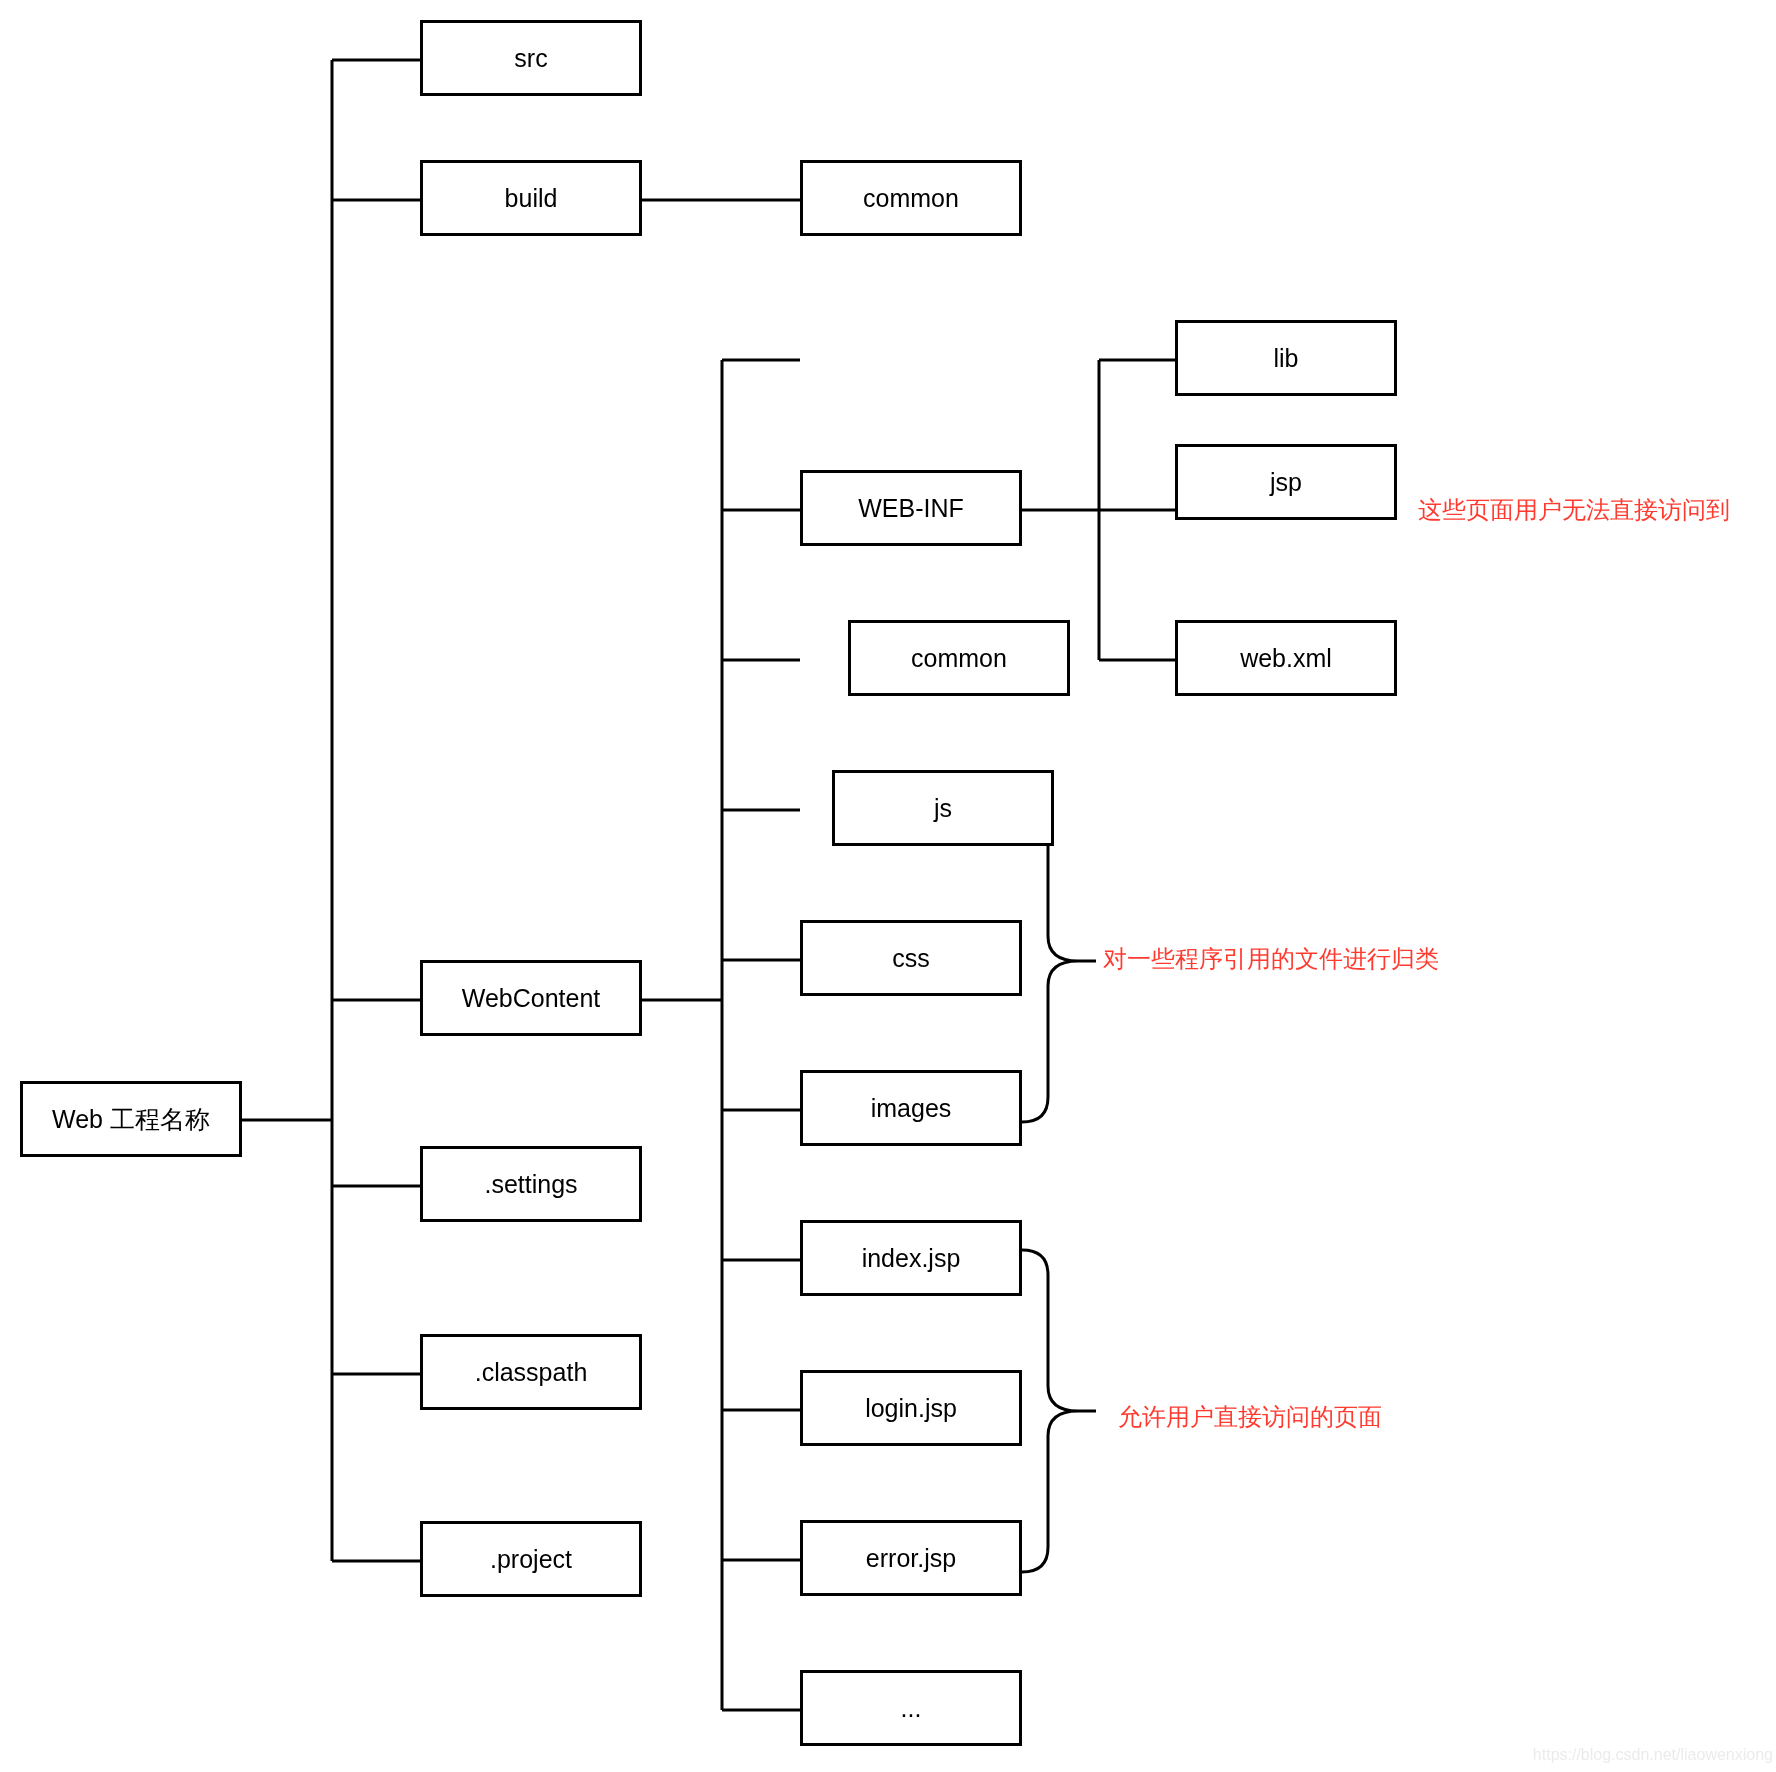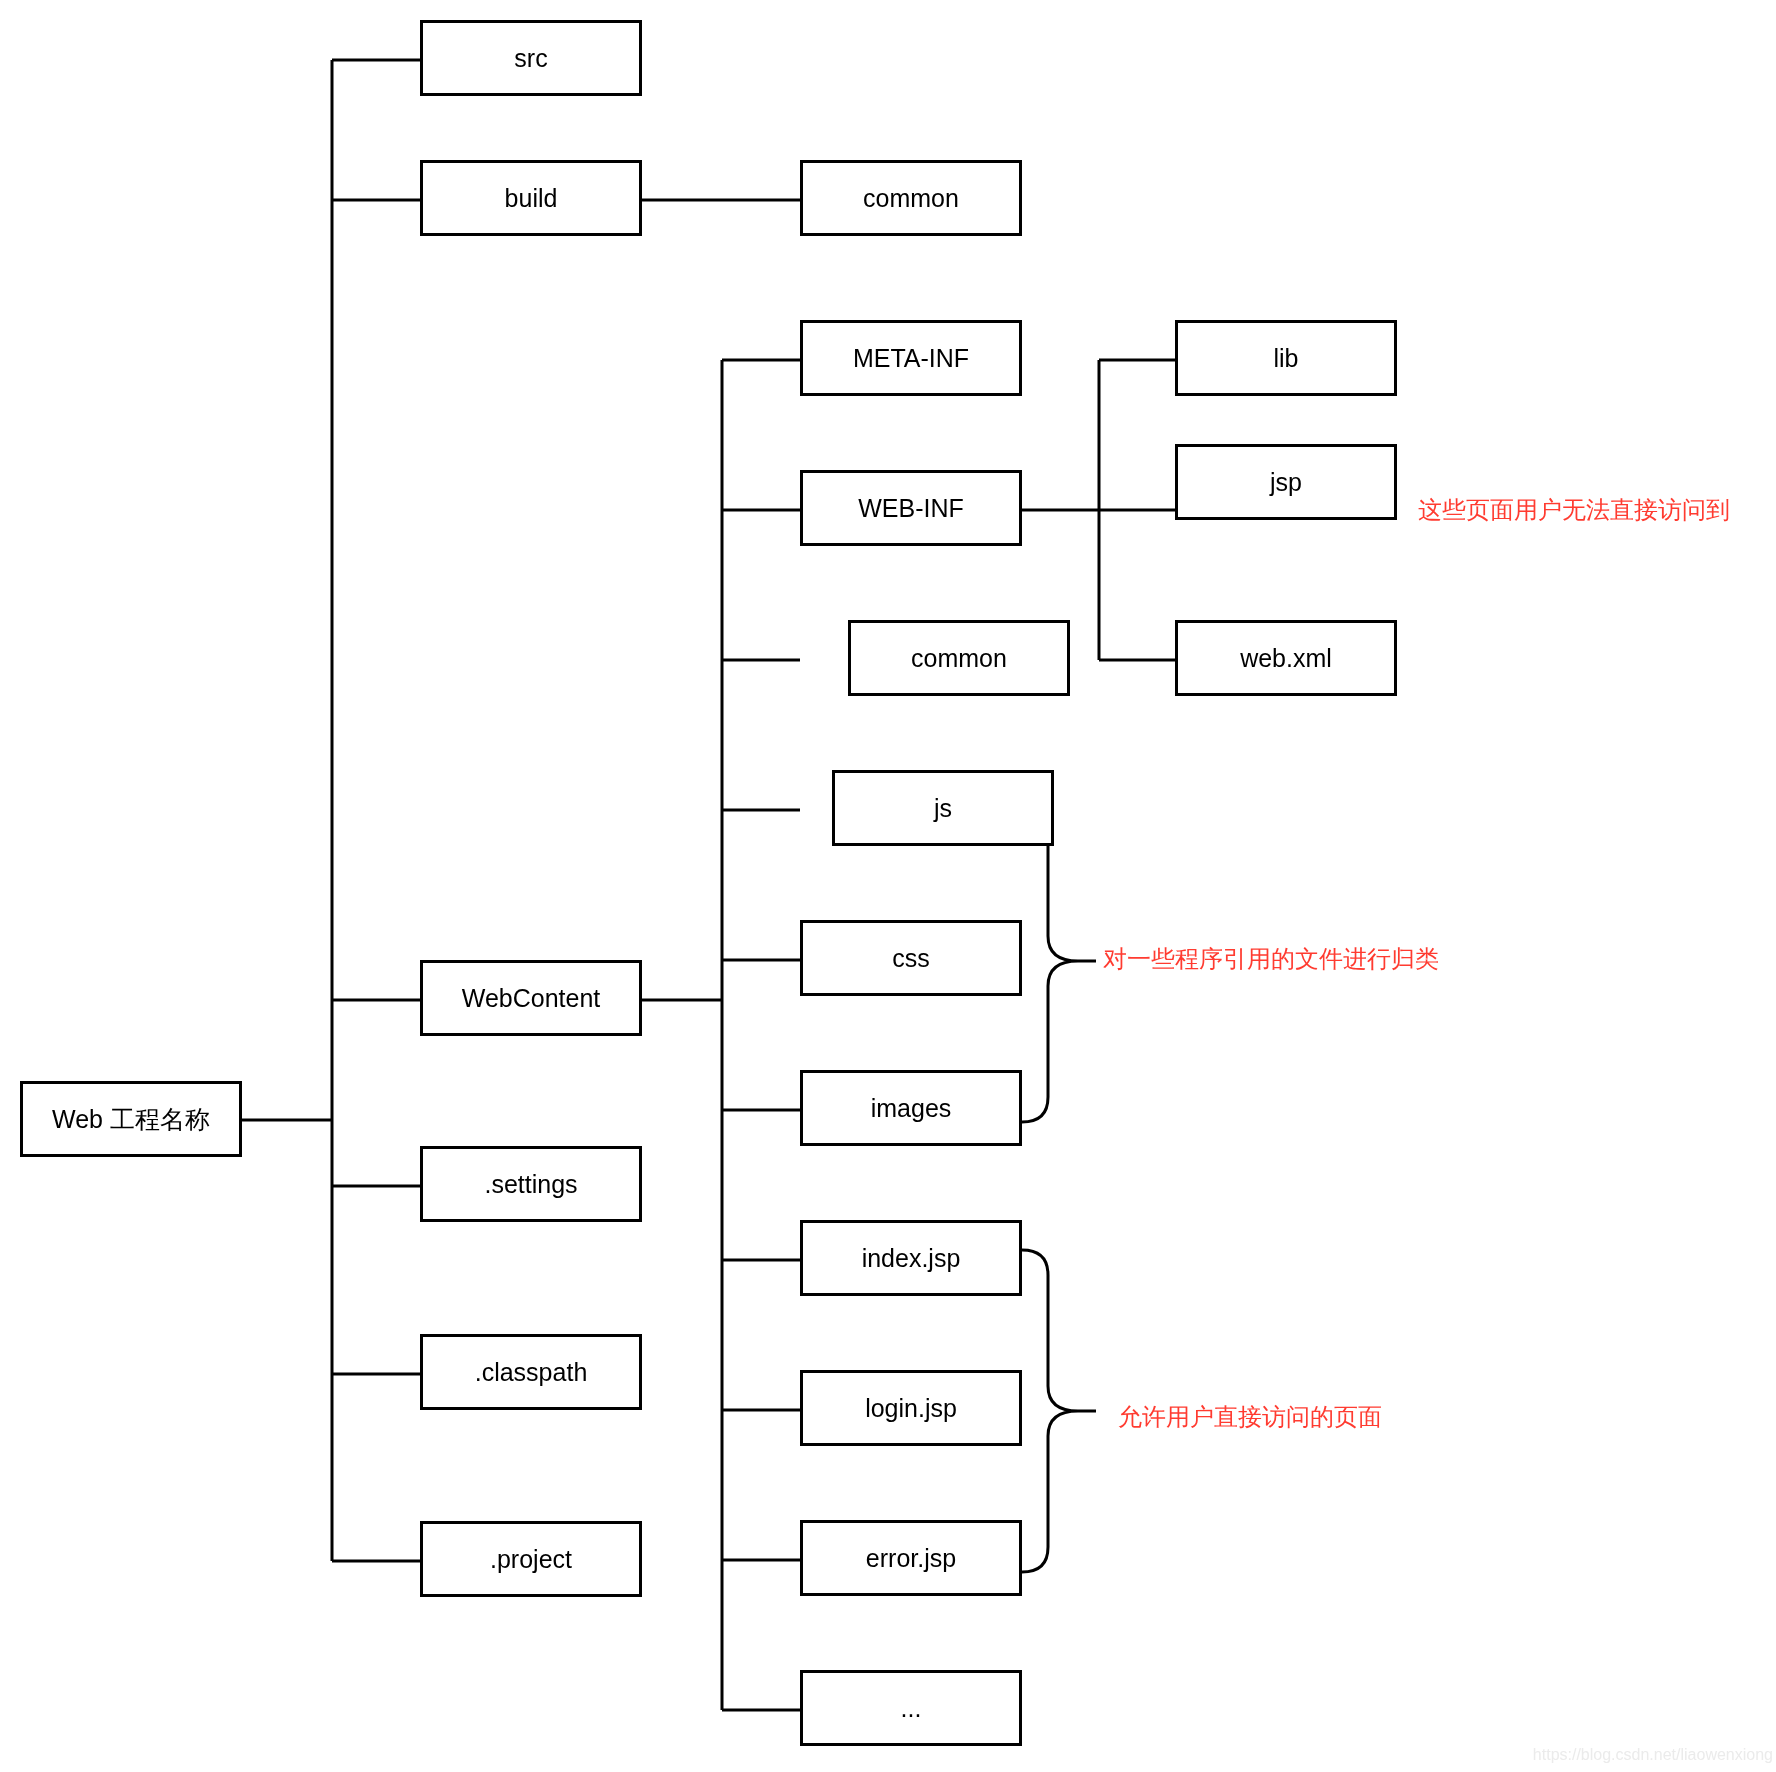--- a/index.html
+++ b/index.html
@@ -95,21 +95,20 @@
   <div class="node" style="left:20px;top:1081px">Web 工程名称</div>
 
   <div class="node" style="left:420px;top:20px">src</div>
   <div class="node" style="left:420px;top:160px">build</div>
   <div class="node" style="left:420px;top:1146px">.settings</div>
   <div class="node" style="left:420px;top:960px">WebContent</div>
   <div class="node" style="left:420px;top:1334px">.classpath</div>
   <div class="node" style="left:420px;top:1521px">.project</div>
 
   <div class="node" style="left:800px;top:160px">common</div>
-  <div class="node" style="left:800px;top:320px">META-INF</div>
   <div class="node" style="left:800px;top:470px">WEB-INF</div>
   <div class="node" style="left:848px;top:620px">common</div>
   <div class="node" style="left:832px;top:770px">js</div>
   <div class="node" style="left:800px;top:920px">css</div>
   <div class="node" style="left:800px;top:1070px">images</div>
   <div class="node" style="left:800px;top:1220px">index.jsp</div>
   <div class="node" style="left:800px;top:1370px">login.jsp</div>
   <div class="node" style="left:800px;top:1520px">error.jsp</div>
   <div class="node" style="left:800px;top:1670px">...</div>
 

